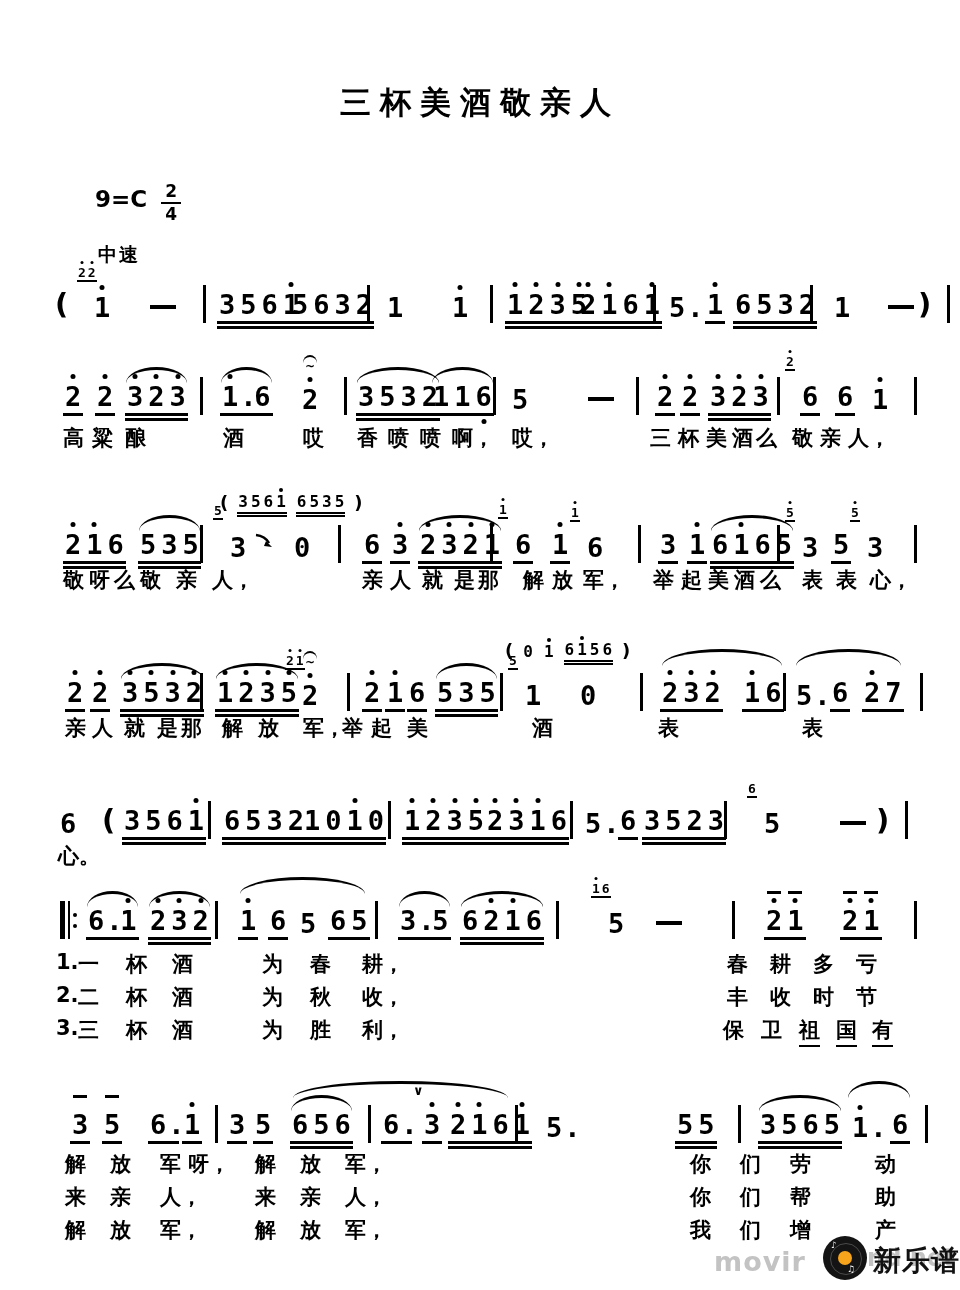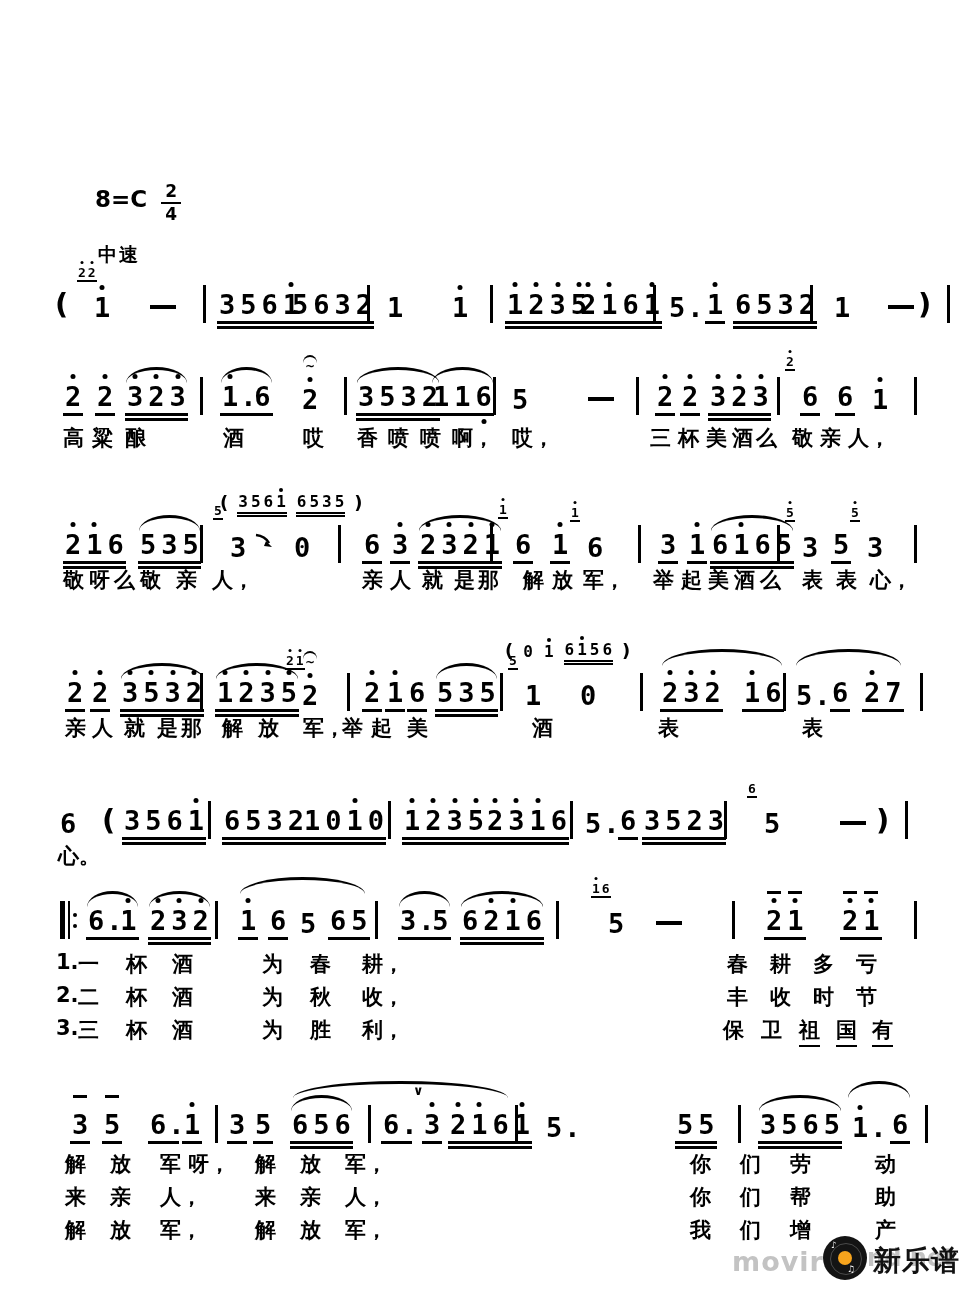--- a/index.html
+++ b/index.html
@@ -66,41 +66,42 @@
   .cuerow .u2{border-bottom-width:2px;}
   .cuerow .u2::after{height:2px;bottom:-5px;}
   .cuerow .paren{font-size:18px;line-height:22px;}
   
   .lyrow{position:absolute;left:50px;width:900px;height:30px;}
   .lyrow span{position:absolute;top:0;font-size:21px;font-weight:700;white-space:nowrap;color:#000;}
   .lyrow span.ul{border-bottom:2.5px solid #000;padding-bottom:1px;}
   
   .wm{position:absolute;left:640px;top:1228px;width:320px;height:60px;}
   .wm .ghost{position:absolute;font-weight:700;color:#c3c3c3;z-index:0;}
-  .wm .g1{left:92px;top:18px;font-size:27px;letter-spacing:1px;}
+  .wm .g1{left:74px;top:18px;font-size:27px;letter-spacing:1px;}
   .wm .g2{left:210px;top:16px;font-size:24px;}
   .wm .disc{position:absolute;left:183px;top:8px;width:44px;height:44px;border-radius:50%;
             background:#141414;z-index:2;}
   .wm .disc .ring{position:absolute;left:7px;top:7px;width:30px;height:30px;border-radius:50%;
                   border:1.5px solid #4a4a4a;}
   .wm .disc .core{position:absolute;left:15px;top:15px;width:14px;height:14px;border-radius:50%;
                   background:#f7a41d;}
   .wm .disc .nt,.wm .disc .nt2{position:absolute;color:#fff;font-size:9px;font-style:normal;z-index:3;}
   .wm .disc .nt{left:8px;top:4px;}
   .wm .disc .nt2{left:24px;top:28px;}
   .wm .brand{position:absolute;left:233px;top:14px;font-size:28px;font-weight:700;
              letter-spacing:1px;color:#111;z-index:2;}
 </style>
 </head>
 <body>
 
 <div id="sheet">
+  <div class="title">三杯美酒敬亲人</div>
 
   <div class="keysig">
-    <span>8=C</span>
+    <span>9=C</span>
     <span class="frac">
       <b class="num">2</b>
       <b class="den">4</b>
     </span>
   </div>
 
 
   <div class="tempo">中速</div>
 
   <div class="wm">

